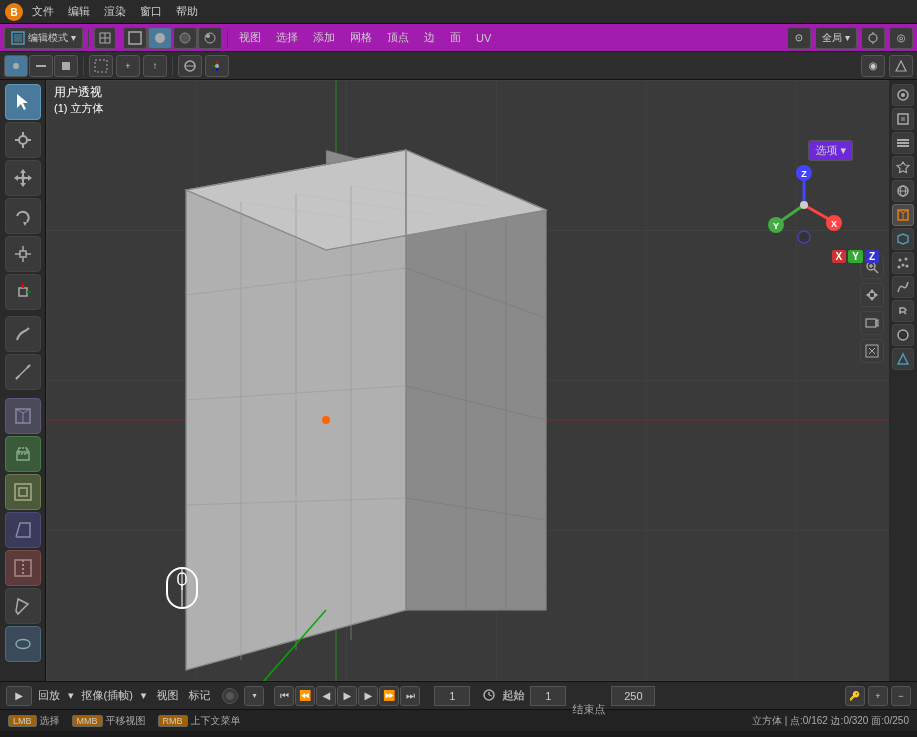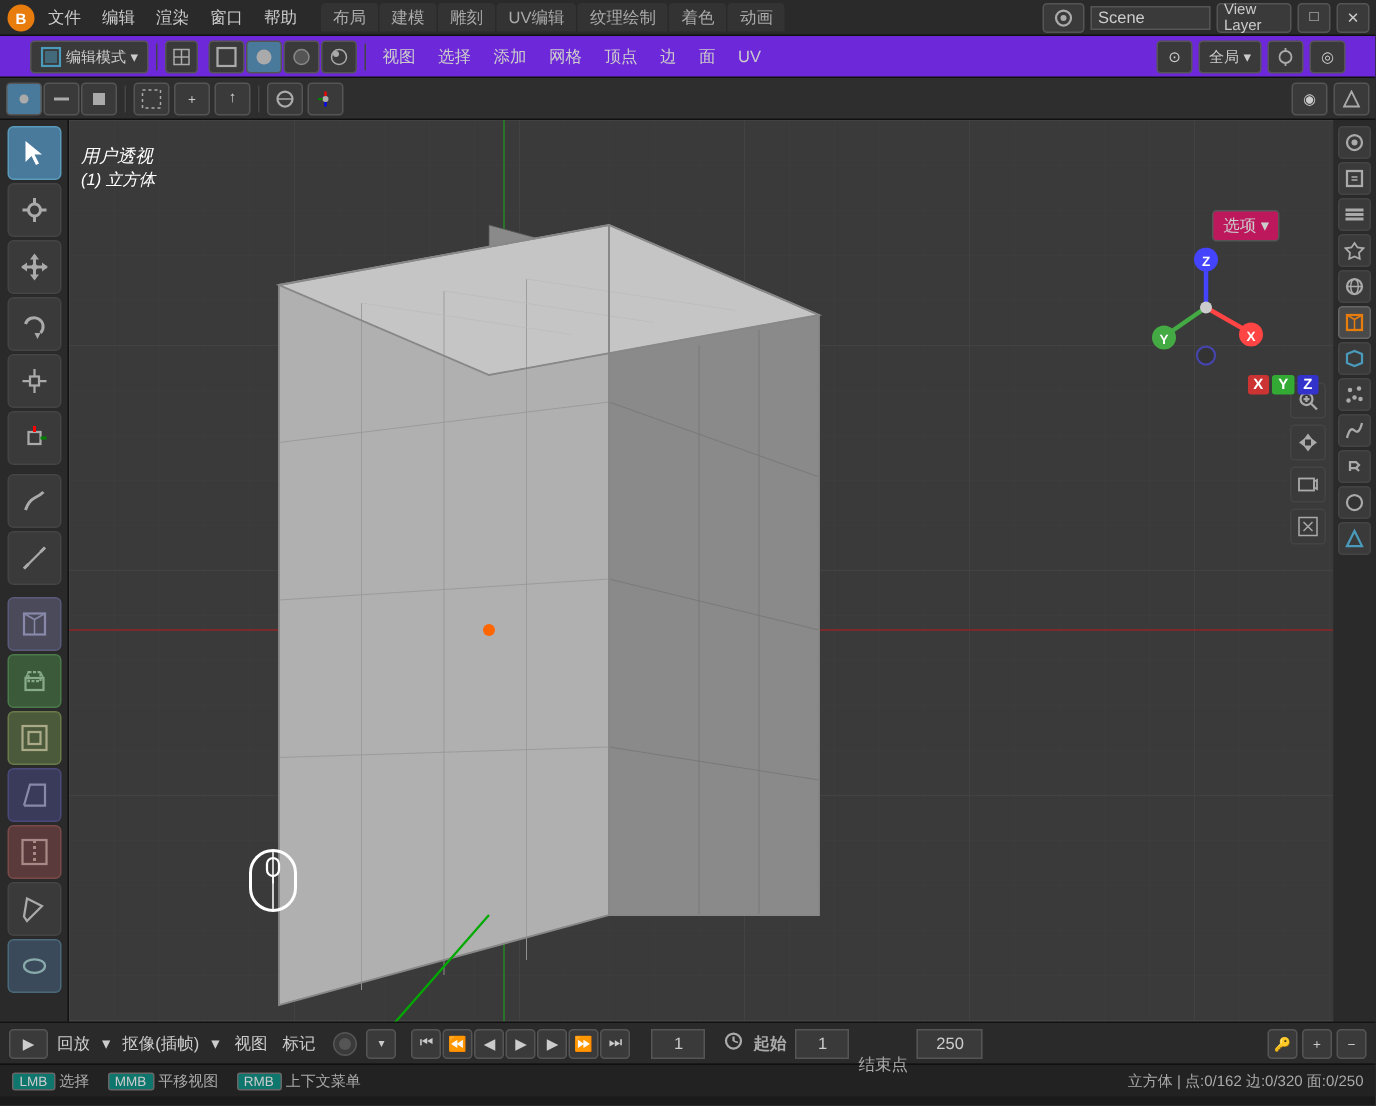--- a/index.html
+++ b/index.html
@@ -58,23 +58,23 @@
       padding: 1px 4px;
       font-size: 11px;
       width: 80px;
     }
 
     
     .second-toolbar {
       display: flex;
       align-items: center;
       height: 28px;
-      background: #6d28d9;
+      background: #a21caf;
       border-bottom: 1px solid #111;
-      padding: 0 20px;
+      padding: 0 4px;
       gap: 3px;
     }
     .toolbar-btn {
       height: 22px;
       min-width: 22px;
       background: #3a3a3a;
       border: 1px solid #555;
       border-radius: 3px;
       color: #ccc;
       font-size: 10px;
@@ -159,26 +159,25 @@
     .grid-svg {
       position: absolute;
       inset: 0;
       width: 100%;
       height: 100%;
     }
 
     
     .viewport-label {
       position: absolute;
-      top: 16px;
+      top: 4px;
       left: 8px;
       color: #fff;
       font-size: 11px;
       line-height: 1.4;
-      font-style: italic;
     }
     .right-tool {
       width: 22px;
       height: 22px;
       background: #3a3a3a;
       border: 1px solid #444;
       border-radius: 3px;
       display: flex;
       align-items: center;
       justify-content: center;
@@ -232,21 +231,21 @@
       gap: 12px;
       font-size: 10px;
       color: #aaa;
     }
     .status-item {
       display: flex;
       align-items: center;
       gap: 3px;
     }
     .status-key {
-      background: #0f766e;
+      background: #a16207;
       border: 1px solid #666;
       border-radius: 2px;
       padding: 0 4px;
       font-size: 9px;
       color: #ccc;
     }
     .xyz-label {
       padding: 1px 4px;
       border-radius: 2px;
       font-size: 10px;
@@ -280,21 +279,21 @@
       cursor: pointer;
       font-size: 11px;
       color: #bbb;
     }
 
     
     .select-options {
       position: absolute;
       top: 62px;
       right: 35px;
-      background: #be185d;
+      background: #6d28d9;
       border: 1px solid #555;
       border-radius: 3px;
       padding: 2px 6px;
       font-size: 11px;
       cursor: pointer;
       display: flex;
       align-items: center;
       gap: 3px;
     }
   </style>
@@ -307,45 +306,21 @@
     <circle cx="10" cy="10" r="9" fill="#e87d0d"></circle>
     <text x="10" y="14" text-anchor="middle" font-size="10" fill="white" font-weight="bold">B</text>
   </svg>
 
   <span class="top-menu-item">文件</span>
   <span class="top-menu-item">编辑</span>
   <span class="top-menu-item">渲染</span>
   <span class="top-menu-item">窗口</span>
   <span class="top-menu-item">帮助</span>
 
-  <div class="workspace-tabs">
-    <span class="workspace-tab">布局</span>
-    <span class="workspace-tab">建模</span>
-    <span class="workspace-tab">雕刻</span>
-    <span class="workspace-tab">UV编辑</span>
-    <span class="workspace-tab">纹理绘制</span>
-    <span class="workspace-tab">着色</span>
-    <span class="workspace-tab">动画</span>
-  </div>
-
-  <div class="top-right">
-
-    <div class="toolbar-btn" style="width:28px; height:20px;">
-      <svg width="14" height="14" viewBox="0 0 14 14">
-          <circle cx="7" cy="7" r="5" fill="none" stroke="#aaa" stroke-width="1.5"></circle>
-          <circle cx="7" cy="7" r="2" fill="#aaa"></circle>
-        </svg>
-    </div>
-    <input class="scene-input" type="text" value="Scene" style="">
-
-    <div class="toolbar-btn" style="width:50px; height:20px; font-size:10px; color:#ccc;">View Layer</div>
-
-    <div class="toolbar-btn" style="width:20px; height:20px;">□</div>
-    <div class="toolbar-btn" style="width:20px; height:20px;">✕</div>
-  </div>
+
 </div>
 
 <div class="second-toolbar">
 
   <div class="toolbar-dropdown">
     <svg width="14" height="14" viewBox="0 0 14 14">
       <rect x="1" y="1" width="12" height="12" fill="none" stroke="#4a9abb" stroke-width="1.5"></rect>
       <rect x="3" y="3" width="8" height="8" fill="#4a9abb" opacity="0.5"></rect>
     </svg>
     <span>编辑模式</span>

